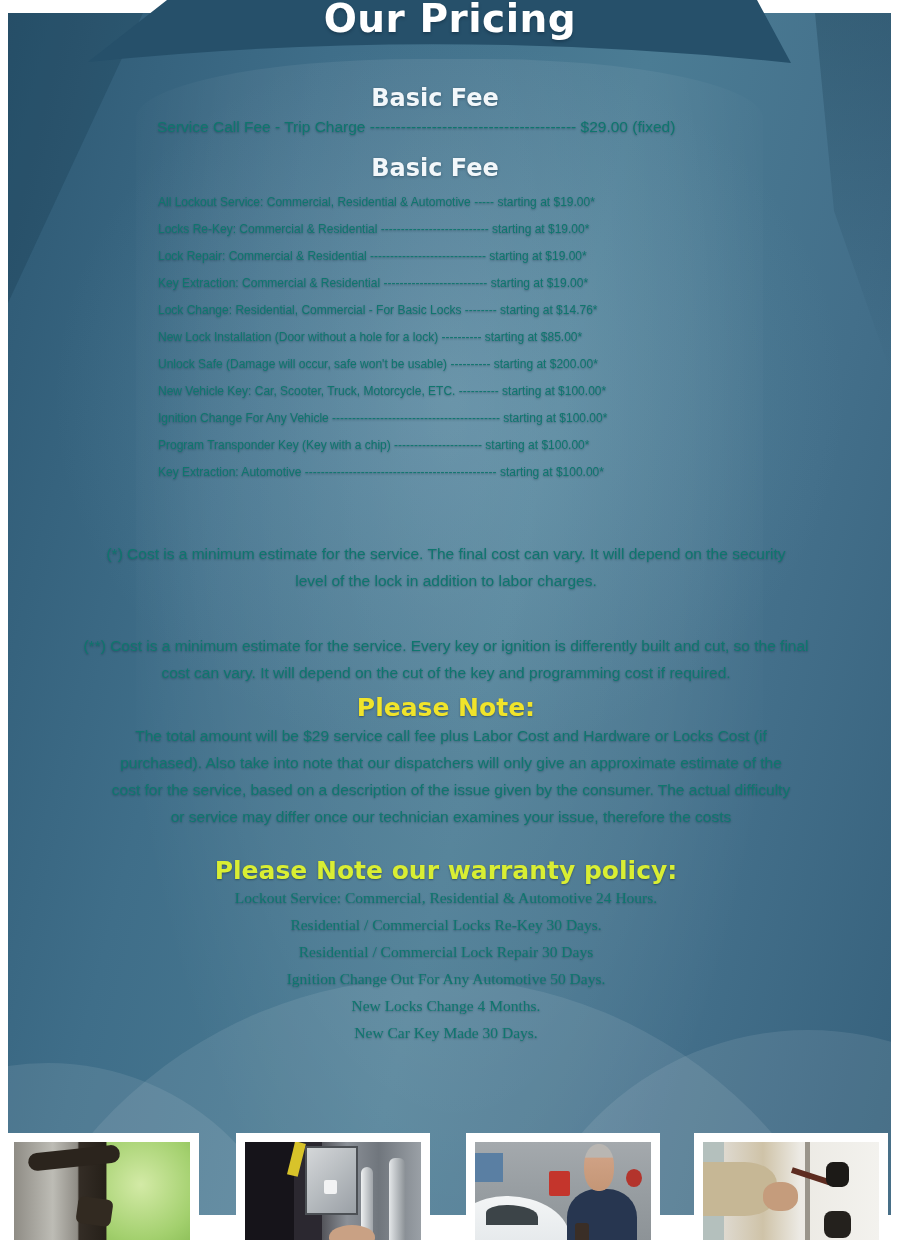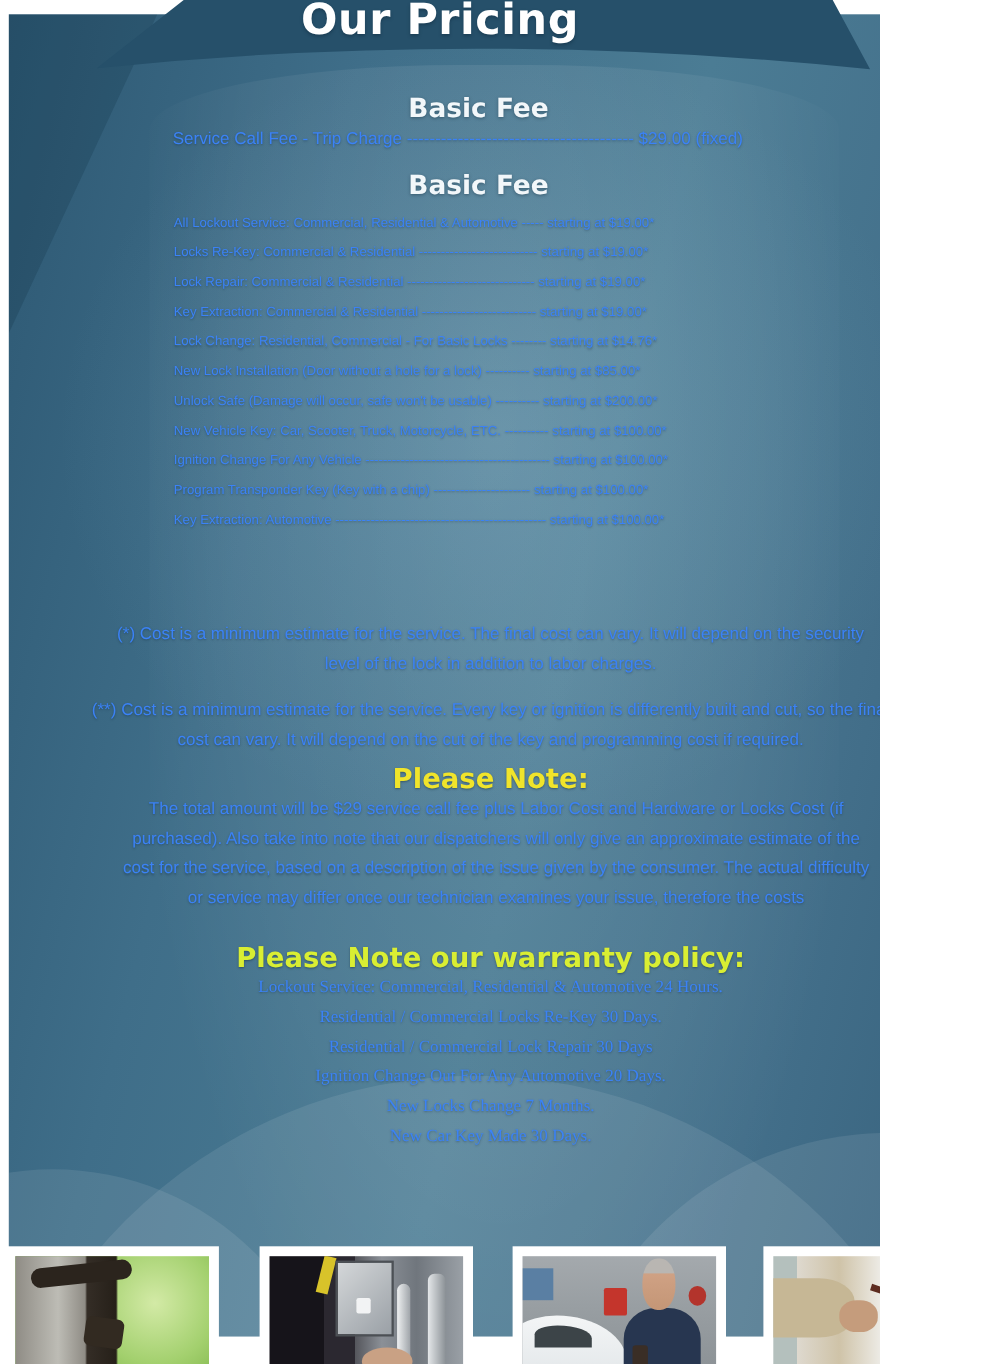--- a/index.html
+++ b/index.html
@@ -1,18 +1,18 @@
 <!DOCTYPE html>
 <html><head>
 <meta charset="utf-8">
 <style>
   html,body{margin:0;padding:0;}
   .page{
     position:relative;
-    width:800px;height:1240px;
+    width:900px;height:1240px;
     background:#ffffff;
     overflow:hidden;
     font-family:"Liberation Sans", sans-serif;
   }
   
   .canvas{
     position:absolute;
     left:8px; top:13px;
     width:883px; height:1202px;
     background:
@@ -43,32 +43,32 @@
   .ribbon{position:absolute; left:0; top:0; width:900px; height:70px;}
   .page-title{
     position:absolute; left:0; right:0; top:-4px;
     text-align:center;
     font-family:"DejaVu Sans", sans-serif;
     font-size:39px; font-weight:bold; color:#ffffff;
     letter-spacing:0.5px;
     text-shadow:0 2px 3px rgba(10,30,45,0.35);
   }
   
-  .txt{color:#3b82f6; text-shadow:0 1px 2px rgba(10,30,45,0.35);}
+  .txt{color:#0f766e; text-shadow:0 1px 2px rgba(10,30,45,0.35);}
   .h-basic{
     position:absolute; left:0; width:870px; text-align:center;
     font-family:"DejaVu Sans", sans-serif;
     font-size:24px; font-weight:bold; color:#f2f7fa;
     text-shadow:0 1px 3px rgba(10,30,45,0.4);
   }
   .h-basic-1{top:84px;}
   .h-basic-2{top:154px;}
   .fee-line{position:absolute; left:157px; top:118px; font-size:15.5px;}
   .services{position:absolute; left:158px; top:189px; font-size:12px; line-height:27px; list-style:none; margin:0; padding:0;}
-  .disc1{position:absolute; left:100px; top:540px; width:692px; text-align:center; font-size:15.5px; line-height:27px;margin-top:23px;}
+  .disc1{position:absolute; left:100px; top:540px; width:692px; text-align:center; font-size:15.5px; line-height:27px;}
   .disc2{position:absolute; left:80px;  top:632px; width:732px; text-align:center; font-size:15.5px; line-height:27px;}
   .h-note{
     position:absolute; left:0; width:892px; text-align:center;
     font-family:"DejaVu Sans", sans-serif;
     font-size:25px; font-weight:bold; color:#f0e42b;
     text-shadow:0 1px 2px rgba(10,30,45,0.45);
   }
   .h-note-1{top:693px;}
   .note-body{position:absolute; left:110px; top:722px; width:682px; text-align:center; font-size:15.5px; line-height:27px;}
   .h-warranty{top:856px; color:#d9ee33;}
@@ -158,22 +158,22 @@
   <div class="disc2 txt">(**) Cost is a minimum estimate for the service. Every key or ignition is differently built and cut, so the final cost can vary. It will depend on the cut of the key and programming cost if required.</div>
 
   <div class="h-note h-note-1">Please Note:</div>
   <div class="note-body txt">The total amount will be $29 service call fee plus Labor Cost and Hardware or Locks Cost (if purchased). Also take into note that our dispatchers will only give an approximate estimate of the cost for the service, based on a description of the issue given by the consumer. The actual difficulty or service may differ once our technician examines your issue, therefore the costs</div>
 
   <div class="h-note h-warranty">Please Note our warranty policy:</div>
   <ul class="warranty txt">
     <li>Lockout Service: Commercial, Residential &amp; Automotive 24 Hours.</li>
     <li>Residential / Commercial Locks Re-Key 30 Days.</li>
     <li>Residential / Commercial Lock Repair 30 Days</li>
-    <li>Ignition Change Out For Any Automotive 20 Days.</li>
-    <li>New Locks Change 7 Months.</li>
+    <li>Ignition Change Out For Any Automotive 50 Days.</li>
+    <li>New Locks Change 4 Months.</li>
     <li>New Car Key Made 30 Days.</li>
   </ul>
 
   <div class="photo photo-1">
     <div class="ph ph-1">
       <div class="ph1-lever"></div>
       <div class="ph1-knob"></div>
     </div>
   </div>
 

